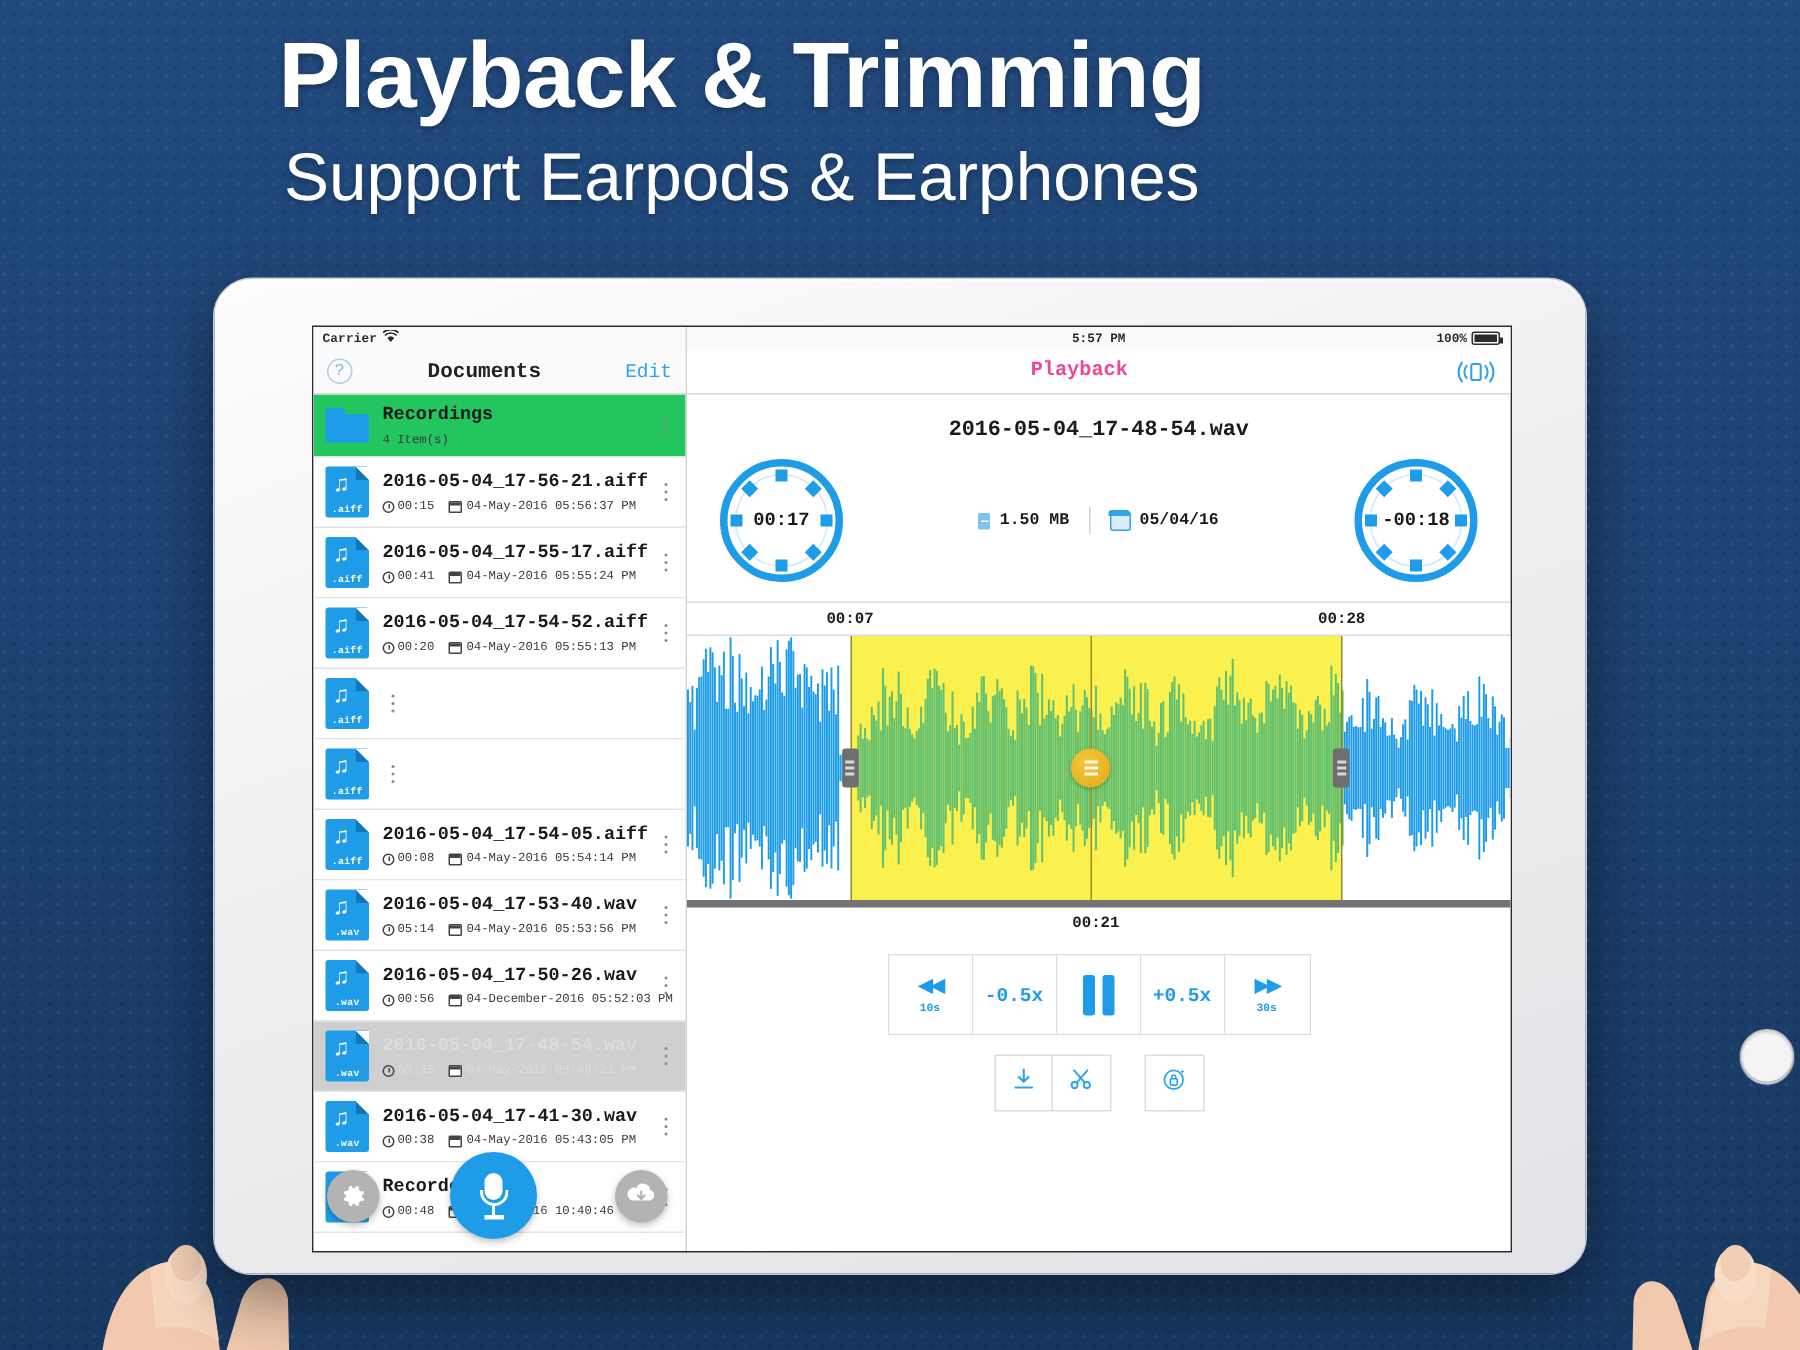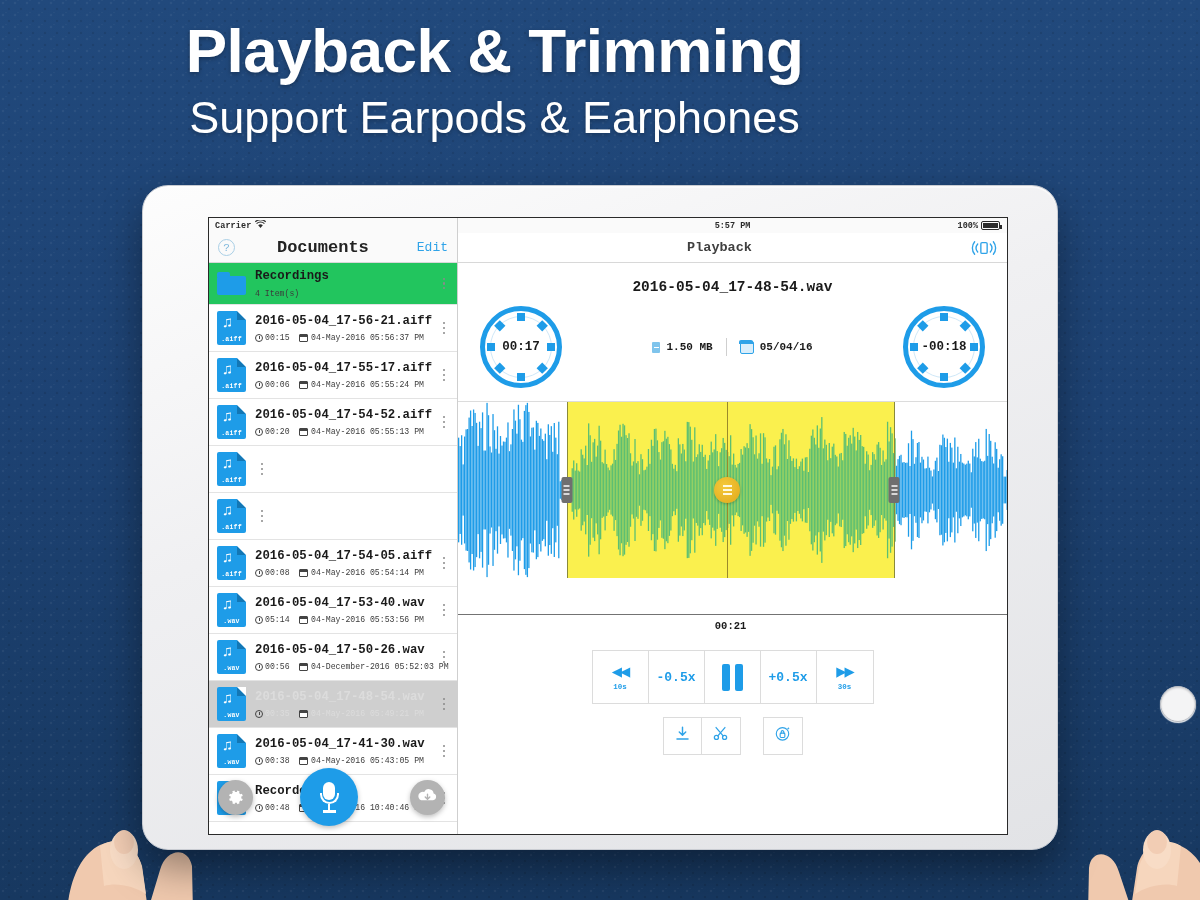--- a/index.html
+++ b/index.html
@@ -57,21 +57,21 @@
     display: flex; flex-direction: column; position: relative; }
   .statusbar { height: 15px; display: flex; align-items: center; padding: 0 6px;
     font-size: 8.5px; color: #2b2b2b; background: #fafafa; }
   .statusbar .carrier { font-weight: 600; letter-spacing: .1px; }
   .wifi-icon { margin-left: 4px; display: inline-block; }
 
   .side-header { height: 30px; background: #fafafa; border-bottom: 1px solid #d8d8d8;
     display: flex; align-items: center; padding: 0 9px; }
   .help-circle { width: 17px; height: 17px; border-radius: 50%; border: 1.3px solid #a9cfe6;
     color: #7fb8dc; font-size: 11px; display: flex; align-items: center; justify-content: center; }
-  .side-title { flex: 1; text-align: center; font-size: 17px; font-weight: bold; color: #222;
+  .side-title { flex: 1; text-align: center; font-size: 14px; font-weight: bold; color: #222;
     margin-left: -6px; }
   .edit-link { font-size: 13px; color: #2fa3e8; }
 
   .file-list { flex: 1; overflow: hidden; }
   .row { height: 47px; border-bottom: 1px solid #e3e3e3; display: flex; align-items: center;
     padding: 0 6px 0 8px; background: #fff; position: relative; }
   .row.folder { height: 42px; background: #22c55e; }
   .row.selected { background: #cfcfcf; }
   .row.selected .fname, .row.selected .meta { color: #dcdcdc; }
 
@@ -128,21 +128,21 @@
     padding: 0 7px; font-size: 8.5px; color: #2b2b2b; background: #fafafa; }
   .main-status .time { position: absolute; left: 50%; transform: translateX(-50%); font-weight: 600; }
   .batt-wrap { margin-left: auto; display: flex; align-items: center; gap: 3px; font-weight: 600; }
   .batt { width: 19px; height: 9px; border: 1.2px solid #2b2b2b; border-radius: 2px; position: relative;
     padding: 1px; }
   .batt i { display: block; width: 100%; height: 100%; background: #2b2b2b; }
   .batt::after { content:""; position:absolute; right:-3px; top:2.5px; width:2px; height:4px; background:#2b2b2b; }
 
   .main-header { height: 30px; border-bottom: 1px solid #d8d8d8; display: flex; align-items: center;
     padding: 0 10px; background: #fff; position: relative; }
-  .main-title { flex: 1; text-align: center; font-size: 13.5px; font-weight: bold; color: #404040; }
+  .main-title { flex: 1; text-align: center; font-size: 13.5px; font-weight: bold; color: #ec4899; }
   .airplay { width: 26px; height: 18px; position: relative; color: #2fa3e8; }
 
   .track-name { text-align: center; font-size: 14.5px; font-weight: bold; color: #1a1a1a;
     padding: 16px 0 11px; }
 
   .dials { display: flex; align-items: center; justify-content: space-between;
     padding: 0 22px 13px; border-bottom: 1px solid #dcdcdc; }
   .dial { width: 82px; height: 82px; border-radius: 50%; border: 5px solid #1e9ce8;
     position: relative; display: flex; align-items: center; justify-content: center;
     background: #fff; }
@@ -156,21 +156,21 @@
   .drive-g { width: 8px; height: 11px; background: #7fc4ec; border-radius: 1px; position: relative; }
   .drive-g::after { content:""; position:absolute; left:1.5px; top:5px; width:5px; height:1.5px; background:#fff; }
   .cal2-g { width: 14px; height: 13px; border: 1.4px solid #2fa3e8; border-radius: 2px;
     position: relative; background: #d9eefb; }
   .cal2-g::before { content:""; position:absolute; left:-1.4px; top:-1.4px; width:14px; height:4px;
     background:#2fa3e8; border-radius: 2px 2px 0 0; }
 
   
   .wave-section { position: relative; }
   .time-axis-top { height: 22px; position: relative; border-bottom: 1px solid #dcdcdc; }
-  .time-axis-bot { height: 22px; position: relative; border-top: 1px solid #737373; margin-top: 36px; }
+  .time-axis-bot { height: 22px; position: relative; border-top: 5px solid #737373; }
   .tlabel { position: absolute; font-size: 10.5px; font-weight: bold; color: #1a1a1a;
     transform: translateX(-50%); top: 5px; }
   .wave-box { height: 176px; position: relative; background: #fff; overflow: hidden; }
   .sel-region { position: absolute; top: 0; bottom: 0; background: #faf04e; }
   .sel-edge { position: absolute; top: 0; bottom: 0; width: 1px; background: #8a8a3a; }
   .playhead-line { position: absolute; top: 0; bottom: 0; width: 1px; background: #9a8a2a; }
   .wave-svg { position: absolute; inset: 0; width: 100%; height: 100%; }
   .handle { position: absolute; top: 50%; transform: translate(-50%, -50%); width: 11px; height: 26px;
     background: #6f6f6f; border-radius: 2px; display: flex; flex-direction: column;
     align-items: center; justify-content: center; gap: 2.5px; }
@@ -302,21 +302,21 @@
             <div class="fold2"></div>
             <div class="fold"></div>
             <div class="note">♫</div>
             <div class="ext">.aiff</div>
           </div>
           <div class="rtext">
             <div class="fname">2016-05-04_17-55-17.aiff</div>
             <div class="meta">
               <span class="dur">
                 <span class="clock-g"></span>
-                <span class="dv">00:06</span>
+                <span class="dv">00:41</span>
               </span>
               <span class="date">
                 <span class="cal-g"></span>
                 <span class="dt">04-May-2016 05:55:24 PM</span>
               </span>
             </div>
           </div>
           <div class="dots">
             <i></i>
             <i></i>
@@ -628,20 +628,24 @@
           <div class="tick" style="transform: translate(-50%, -50%) translate(30px, 0px) rotate(0deg);"></div>
           <div class="tick" style="transform: translate(-50%, -50%) translate(21.2132px, 21.2132px) rotate(45deg);"></div>
           <div class="tick" style="transform: translate(-50%, -50%) translate(1.83697e-15px, 30px) rotate(0deg);"></div>
           <div class="tick" style="transform: translate(-50%, -50%) translate(-21.2132px, 21.2132px) rotate(45deg);"></div>
           <div class="tick" style="transform: translate(-50%, -50%) translate(-30px, 3.67394e-15px) rotate(0deg);"></div>
           <div class="tick" style="transform: translate(-50%, -50%) translate(-21.2132px, -21.2132px) rotate(45deg);"></div>
         </div>
     </div>
 
     <div class="wave-section">
+      <div class="time-axis-top">
+        <span class="tlabel" id="lbl-start" style="left: 19.8%;">00:07</span>
+        <span class="tlabel" id="lbl-end" style="left: 79.5%;">00:28</span>
+      </div>
 
       <div class="wave-box" id="wave-box">
         <div class="sel-region" id="sel-region" style="left: 19.8%; width: 59.7%;"></div>
         <svg class="wave-svg" id="wave-svg" viewBox="0 0 551 176" preserveAspectRatio="none">
             <rect x="0.00" y="35.66" width="1.3" height="104.68" fill="#1e9ce8"></rect>
             <rect x="1.50" y="44.05" width="1.3" height="87.90" fill="#1e9ce8"></rect>
             <rect x="3.00" y="33.25" width="1.3" height="109.51" fill="#1e9ce8"></rect>
             <rect x="4.50" y="62.41" width="1.3" height="51.19" fill="#1e9ce8"></rect>
             <rect x="6.00" y="34.55" width="1.3" height="106.89" fill="#1e9ce8"></rect>
             <rect x="7.50" y="27.39" width="1.3" height="121.22" fill="#1e9ce8"></rect>

